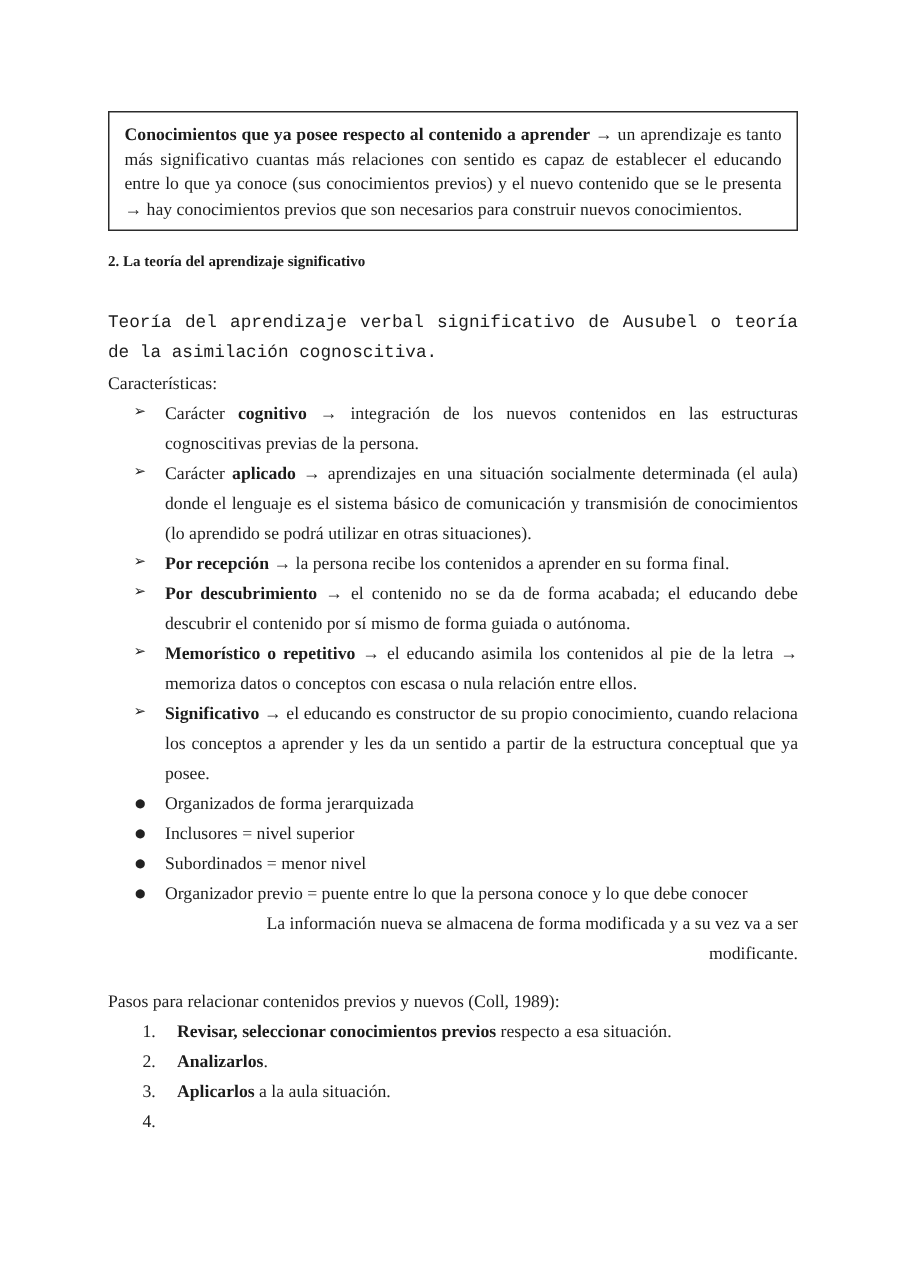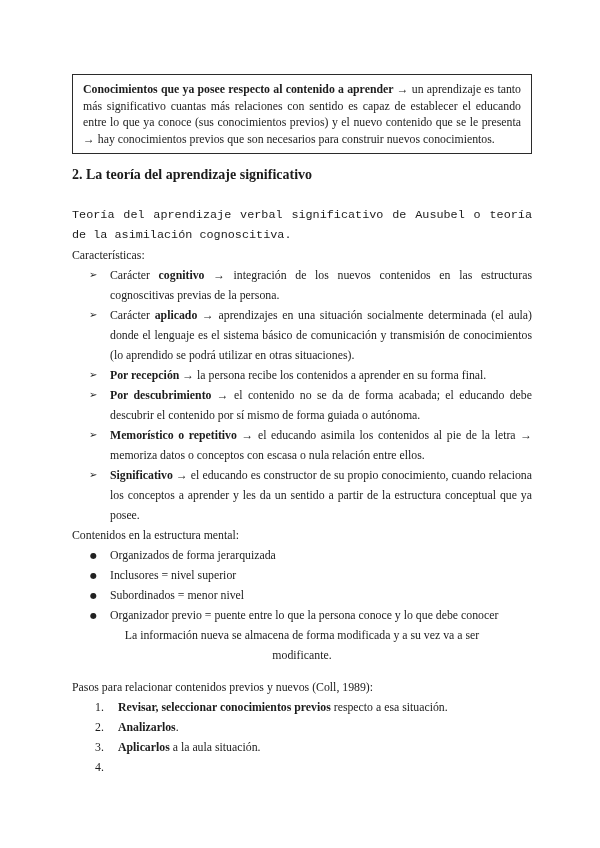--- a/index.html
+++ b/index.html
@@ -13,39 +13,39 @@
 
   .concept-box {
     border: 1.6px solid #2b2b2b;
     padding: 6px 10px;
     margin-bottom: 11px;
   }
   .concept-box .boxp { line-height: 16.5px; text-align: justify; }
 
   b { font-weight: bold; }
 
-  .heading { font-weight: bold; font-size: 14px; line-height: 20px; margin-bottom: 20px; }
+  .heading { font-weight: bold; font-size: 10px; line-height: 20px; margin-bottom: 20px; }
 
   .para { line-height: 20px; }
   .just { text-align: justify; font-family: Liberation Mono, monospace; }
   ul, ol { list-style: none; }
 
   .bullet-item {
     position: relative; padding-left: 38px;
     line-height: 20px; text-align: justify;
   }
   .bullet-item .marker {
     position: absolute; left: 17px; top: 0;
     font-family: "DejaVu Sans", sans-serif; font-size: 10px; color: #222;
   }
   .dot-item .marker { font-size: 8px; left: 18px; top: 1px; }
 
   .question { margin-bottom: 14px; }
 
-  .info-para { line-height: 20px; text-align: center; }
+  .info-para { line-height: 20px; text-align: right; }
 
   .pasos-label { margin-top: 12px; }
 
   .num-item { position: relative; padding-left: 46px; line-height: 20px; }
   .num-item .num { position: absolute; left: 23px; }
 </style>
 </head>
 <body>
 
 <div class="page">
@@ -84,21 +84,20 @@
     <li class="bullet-item">
       <span class="marker">➢</span>
       <span><b>Memorístico o repetitivo</b><span> → el educando asimila los contenidos al pie de la letra → memoriza datos o conceptos con escasa o nula relación entre ellos.</span></span>
     </li>
     <li class="bullet-item">
       <span class="marker">➢</span>
       <span><b>Significativo</b><span> → el educando es constructor de su propio conocimiento, cuando relaciona los conceptos a aprender y les da un sentido a partir de la estructura conceptual que ya posee.</span></span>
     </li>
   </ul>
 
-  <p class="para">Contenidos en la estructura mental:</p>
 
   <ul>
     <li class="bullet-item dot-item">
       <span class="marker">●</span>
       <span>Organizados de forma jerarquizada</span>
     </li>
     <li class="bullet-item dot-item">
       <span class="marker">●</span>
       <span>Inclusores = nivel superior</span>
     </li>

